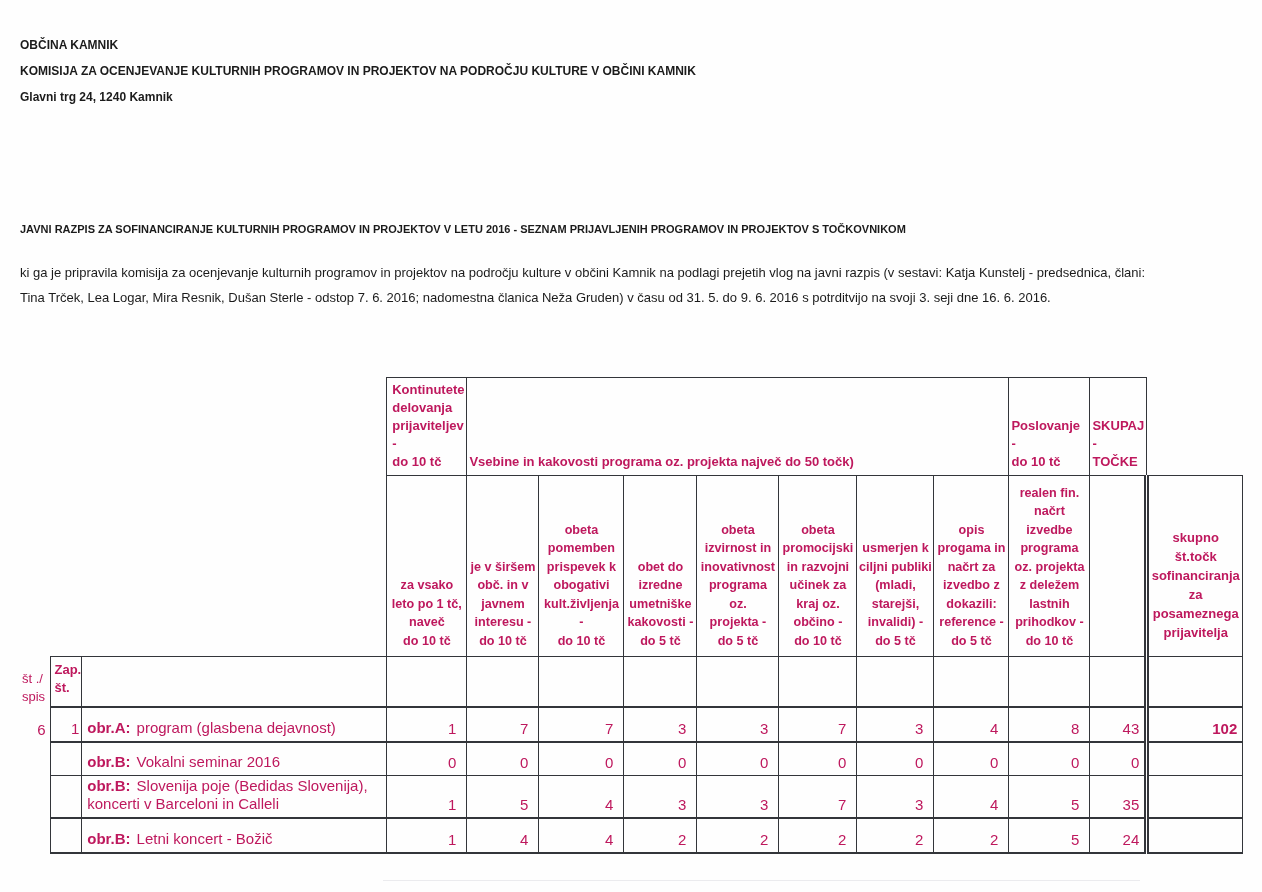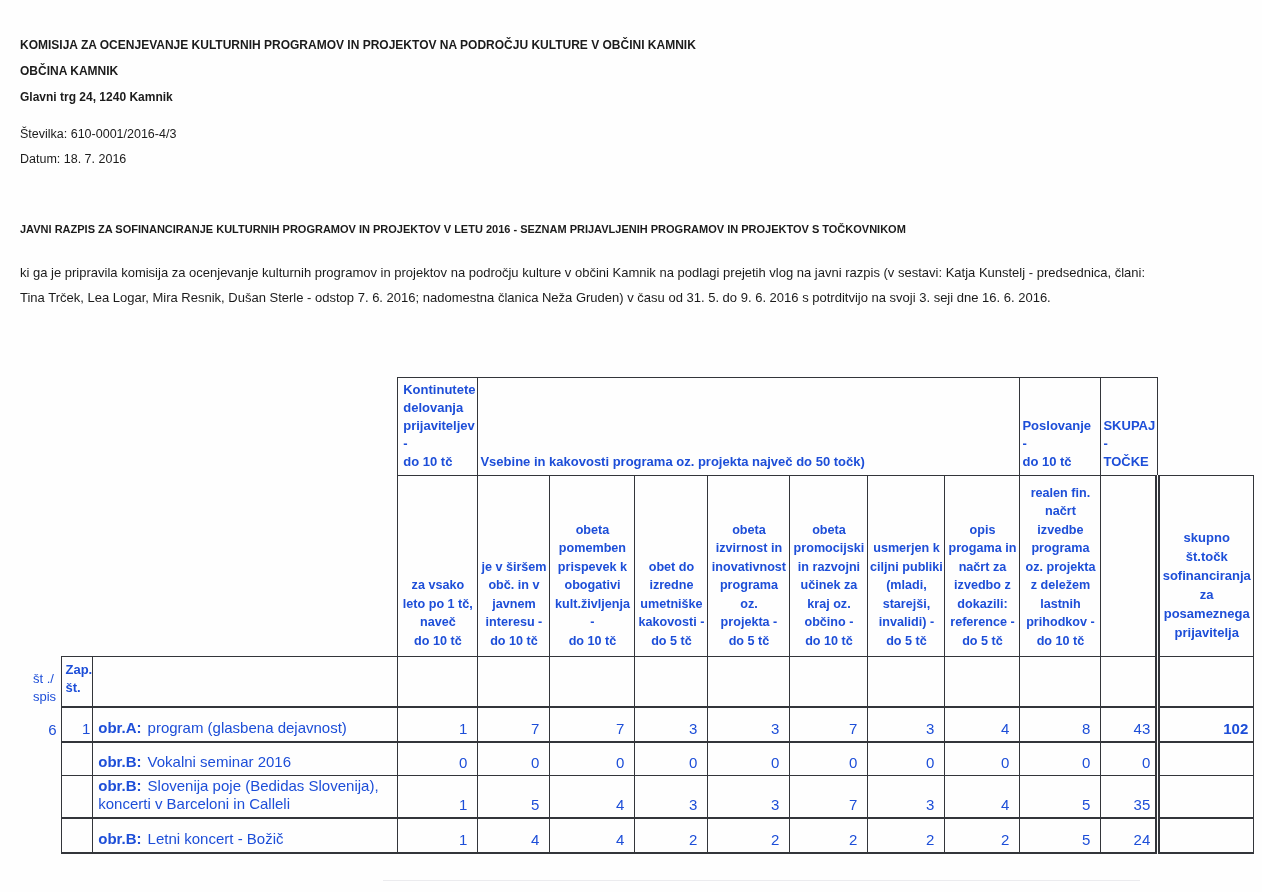--- a/index.html
+++ b/index.html
@@ -13,23 +13,23 @@
   .page{position:relative;width:1262px;height:892px;background:#fefefe;overflow:hidden;}
 
   
   .letterhead{position:absolute;left:20px;top:32px;font-size:12px;font-weight:bold;line-height:26px;}
   .meta{position:absolute;left:20px;top:122px;font-size:12.5px;line-height:25px;}
   .doc-title{position:absolute;left:20px;top:223px;font-size:11px;font-weight:bold;}
   .intro{position:absolute;left:20px;top:260px;font-size:13px;line-height:25px;width:1235px;}
 
   
   table.score{
-    position:absolute;left:31px;top:377px;
+    position:absolute;left:20px;top:377px;
     border-collapse:collapse;table-layout:fixed;
-    font-size:13px;color:#1d4ed8;
+    font-size:13px;color:#be185d;
   }
   td{border:1px solid #33353a;padding:0;overflow:hidden;}
   td.nb{border:none !important;}
   .pre{white-space:pre-line;}
 
   tr.r0{height:90px;}  tr.r1{height:181px;} tr.r2{height:50px;}
   tr.r3{height:35px;}  tr.r4{height:34px;}  tr.r5{height:38px;}  tr.r6{height:35px;}
   tr.hb td{border-bottom-width:2px;}
 
   .ghead{vertical-align:bottom;font-weight:bold;font-size:13px;line-height:18px;text-align:left;padding:3px 2px 4px;}
@@ -49,29 +49,25 @@
   .dbl{border-left:5px double #33353a;}
 
   .artifact-line{position:absolute;left:383px;top:880px;width:757px;height:1px;background:#ebebee;}
 </style>
 </head>
 <body>
 
 <div class="page">
 
   <div class="letterhead">
+    <div>OBČINA KAMNIK</div>
     <div>KOMISIJA ZA OCENJEVANJE KULTURNIH PROGRAMOV IN PROJEKTOV NA PODROČJU KULTURE V OBČINI KAMNIK</div>
-    <div>OBČINA KAMNIK</div>
     <div>Glavni trg 24, 1240 Kamnik</div>
   </div>
 
-  <div class="meta">
-    <div>Številka: 610-0001/2016-4/3</div>
-    <div>Datum: 18. 7. 2016</div>
-  </div>
 
   <div class="doc-title">JAVNI RAZPIS ZA SOFINANCIRANJE KULTURNIH PROGRAMOV IN PROJEKTOV V LETU 2016 - SEZNAM PRIJAVLJENIH PROGRAMOV IN PROJEKTOV S TOČKOVNIKOM</div>
 
   <div class="intro">
     <div>ki ga je pripravila komisija za ocenjevanje kulturnih programov in projektov na področju kulture v občini Kamnik na podlagi prejetih vlog na javni razpis (v sestavi: Katja Kunstelj - predsednica, člani:</div>
     <div>Tina Trček, Lea Logar, Mira Resnik, Dušan Sterle - odstop  7. 6. 2016; nadomestna članica Neža Gruden) v času od 31. 5. do 9. 6. 2016 s  potrditvijo na svoji 3. seji dne 16. 6. 2016.</div>
   </div>
 
   <table class="score">
     <colgroup>

